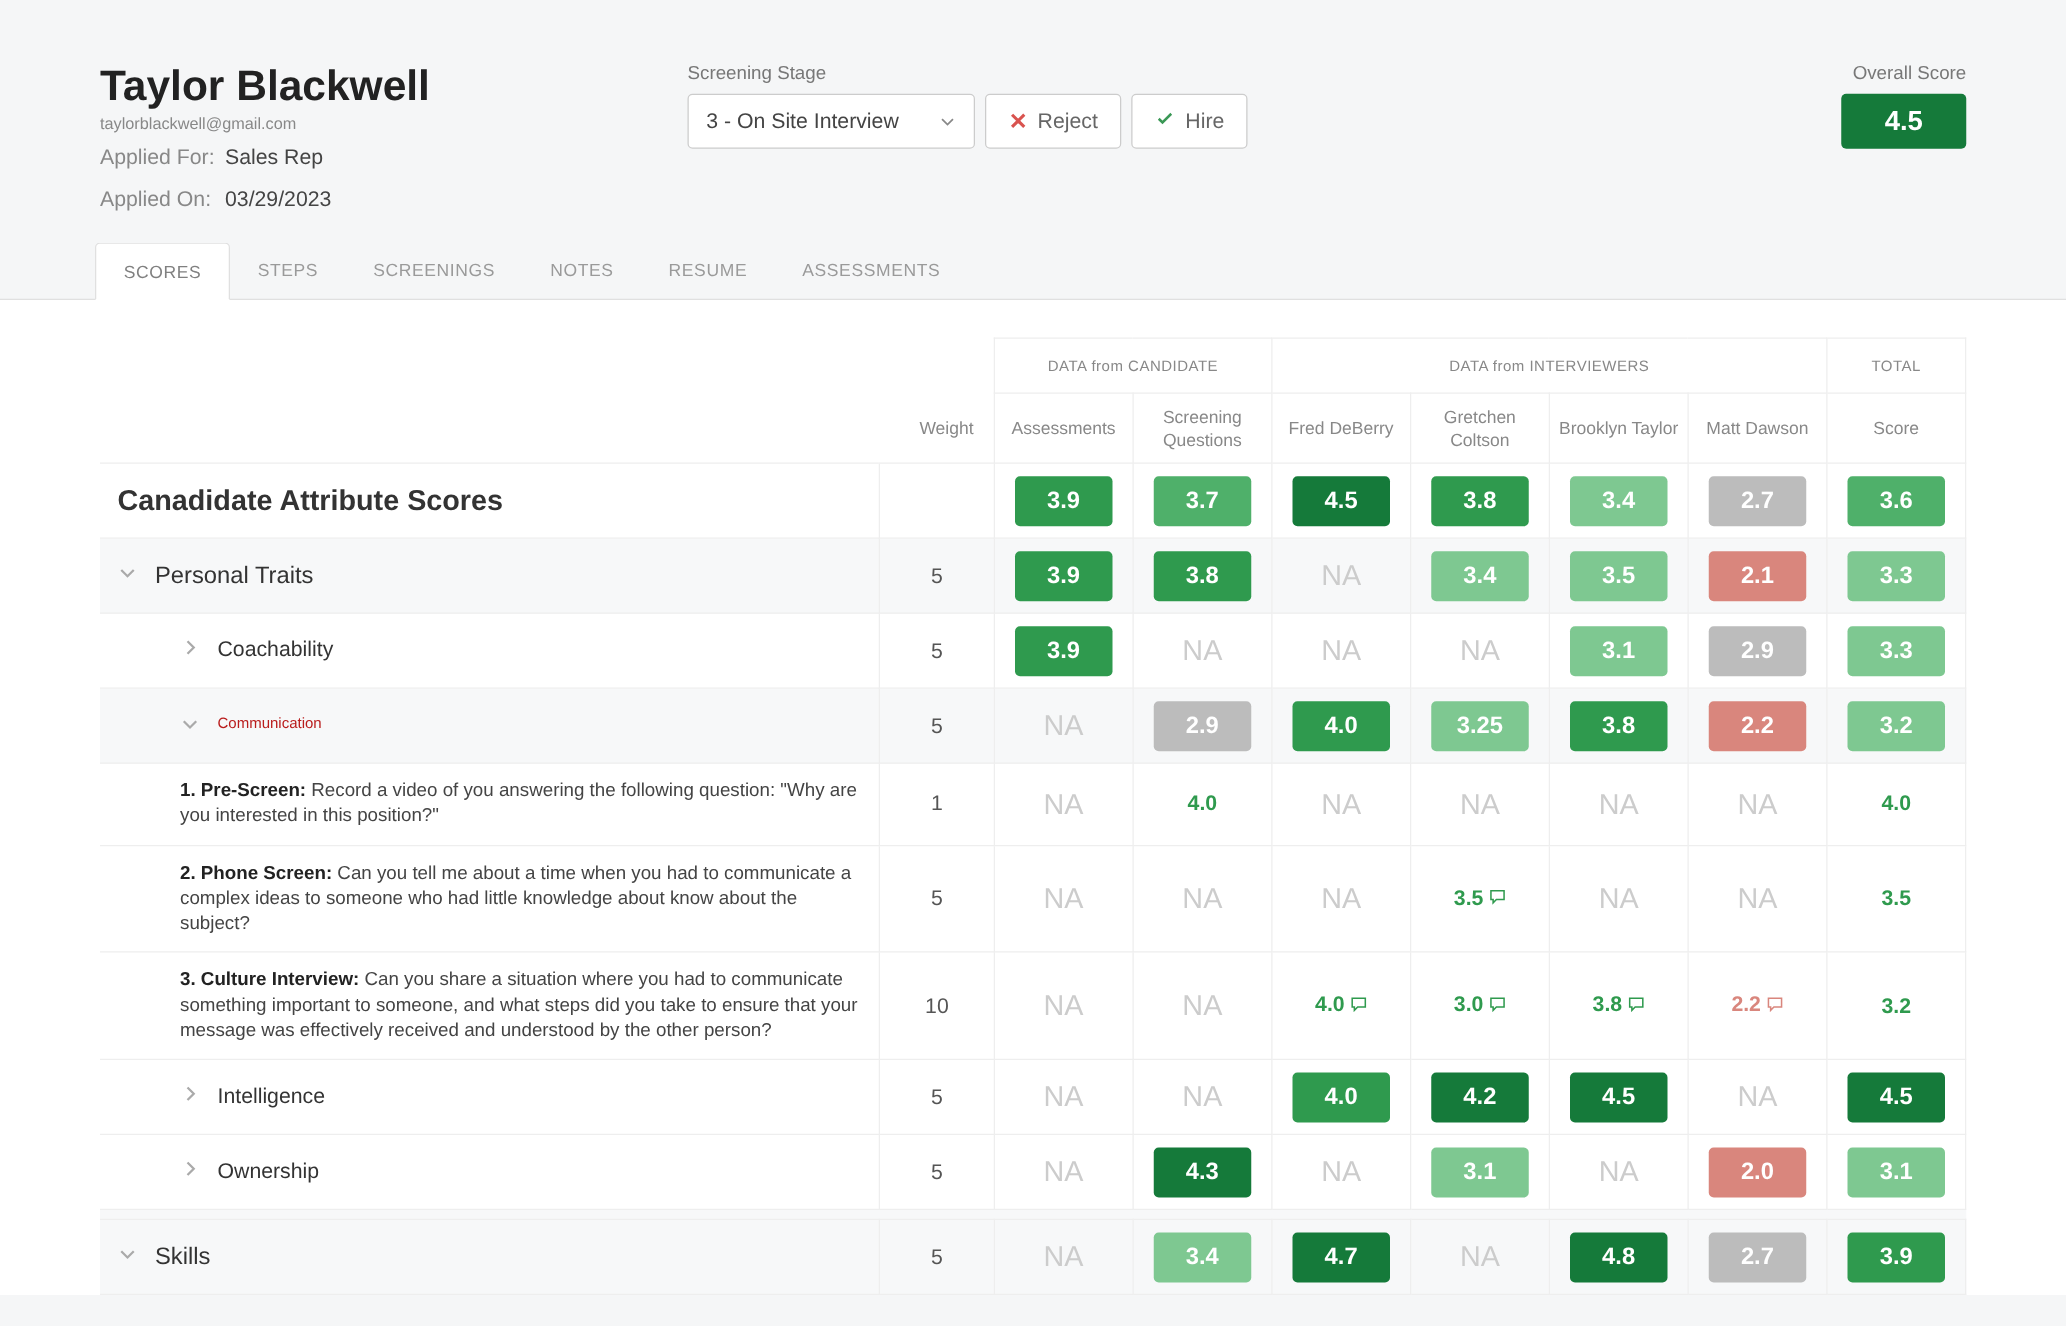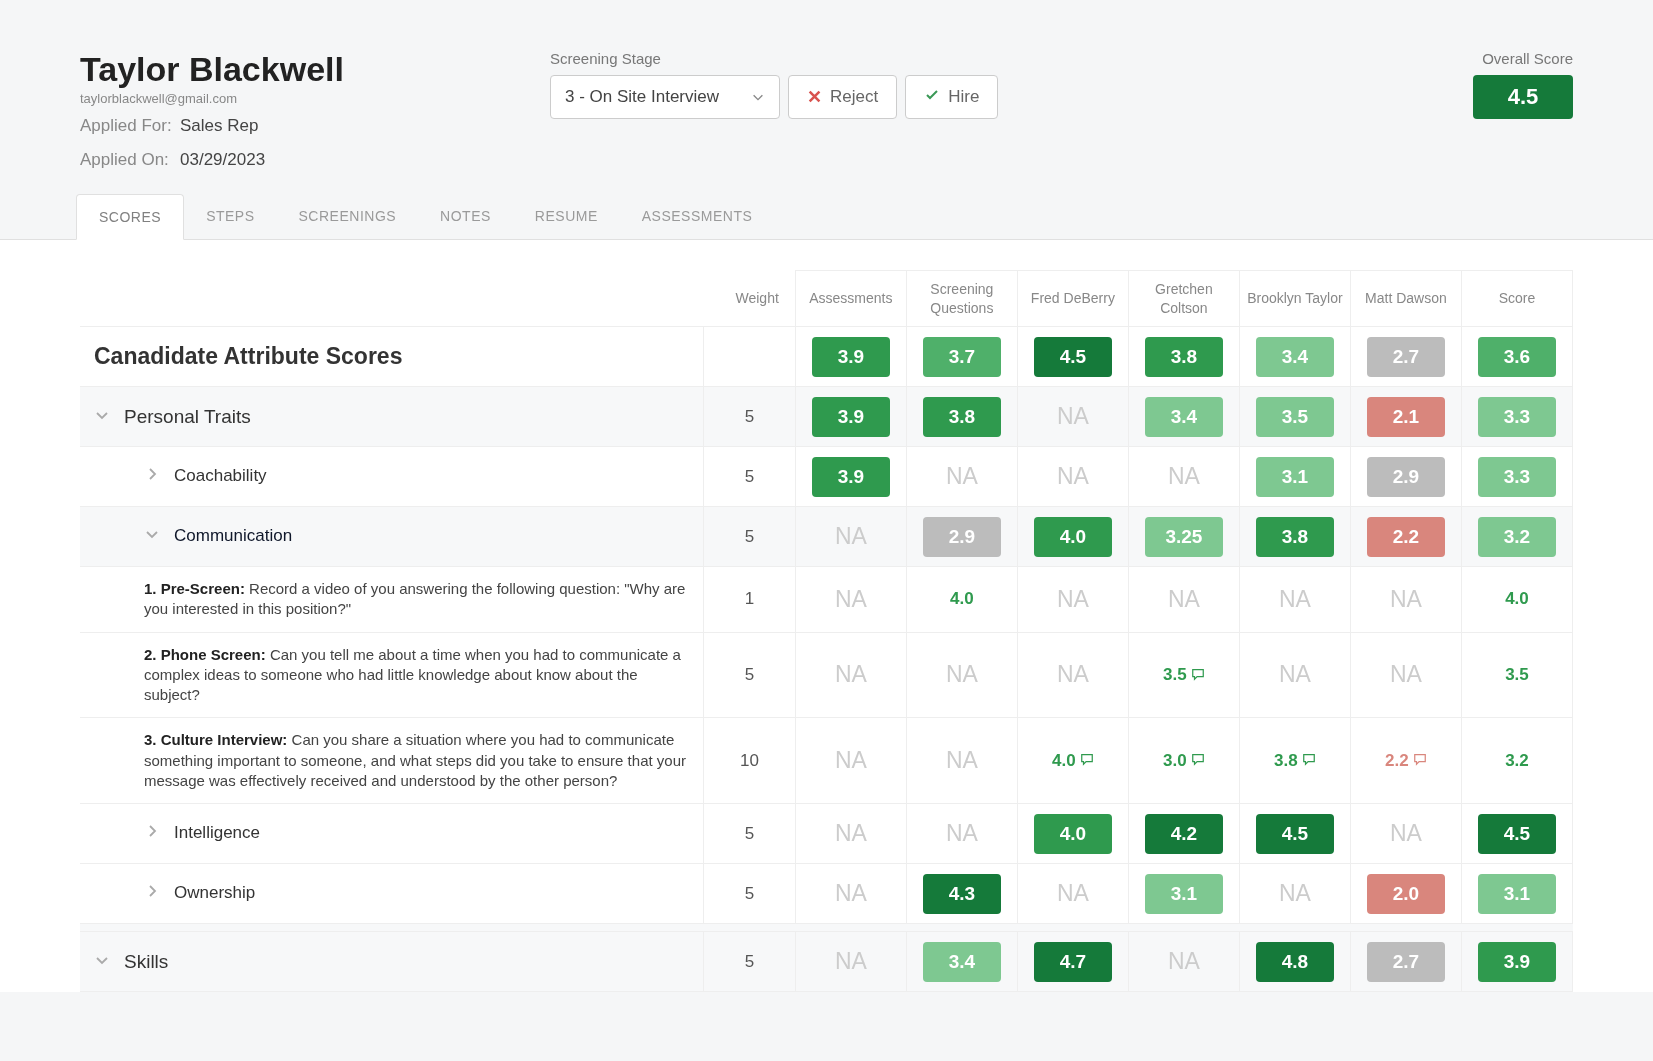--- a/index.html
+++ b/index.html
@@ -86,21 +86,21 @@
 .total-col { width: 97px;}
 
 .row-h { height: 60px; }
 .row-main .label-col { font-size:23px; font-weight:700; color:#333; padding-left:14px;}
 .row-cat { background:#f7f8f9; }
 .row-cat .label-col { font-size:19px; font-weight:500; color:#333; padding-left:14px;}
 .row-sub .label-col { font-size:17px; color:#333; padding-left:64px;}
 .row-q .label-col { font-size:15px; color:#444; padding:12px 12px 12px 64px; line-height:1.35;}
 .row-q .q-title { font-weight:700; color:#222;}
 .row-sub2 { background:#f7f8f9; }
-.row-sub2 .label-col { font-size:17px; color:#0f172a; padding-left:64px;}
+.row-sub2 .label-col { font-size:12px; color:#b91c1c; padding-left:64px;}
 
 .chev-wrap { display:inline-flex; align-items:flex-start; gap:14px;}
 .chev-icon { color:#aaa; }
 
 .badge {
   display:inline-flex; align-items:center; justify-content:center;
   width: 78px; height: 40px; border-radius:4px; font-size:19px; font-weight:700;
   color:#fff; margin: 0 auto;
 }
 .sc-g1 { background:#157a3a; }   
@@ -175,20 +175,26 @@
     <div class="tab">STEPS</div>
     <div class="tab">SCREENINGS</div>
     <div class="tab">NOTES</div>
     <div class="tab">RESUME</div>
     <div class="tab">ASSESSMENTS</div>
   </div>
 
   <div class="table-wrap">
     <table class="grid">
       <thead>
+        <tr class="grouphdr">
+          <th class="noborder-all" colspan="2"></th>
+          <th colspan="2">DATA from CANDIDATE</th>
+          <th colspan="4">DATA from INTERVIEWERS</th>
+          <th>TOTAL</th>
+        </tr>
         <tr class="colhdr">
           <th class="label-col noborder-all"></th>
           <th class="weight-hdr" style="border-left:none;border-top:none;">Weight</th>
           <th class="val-col">Assessments</th>
           <th class="val-col">Screening Questions</th>
           <th class="val-col">Fred DeBerry</th>
           <th class="val-col">Gretchen Coltson</th>
           <th class="val-col">Brooklyn Taylor</th>
           <th class="val-col">Matt Dawson</th>
           <th class="total-col">Score</th>

